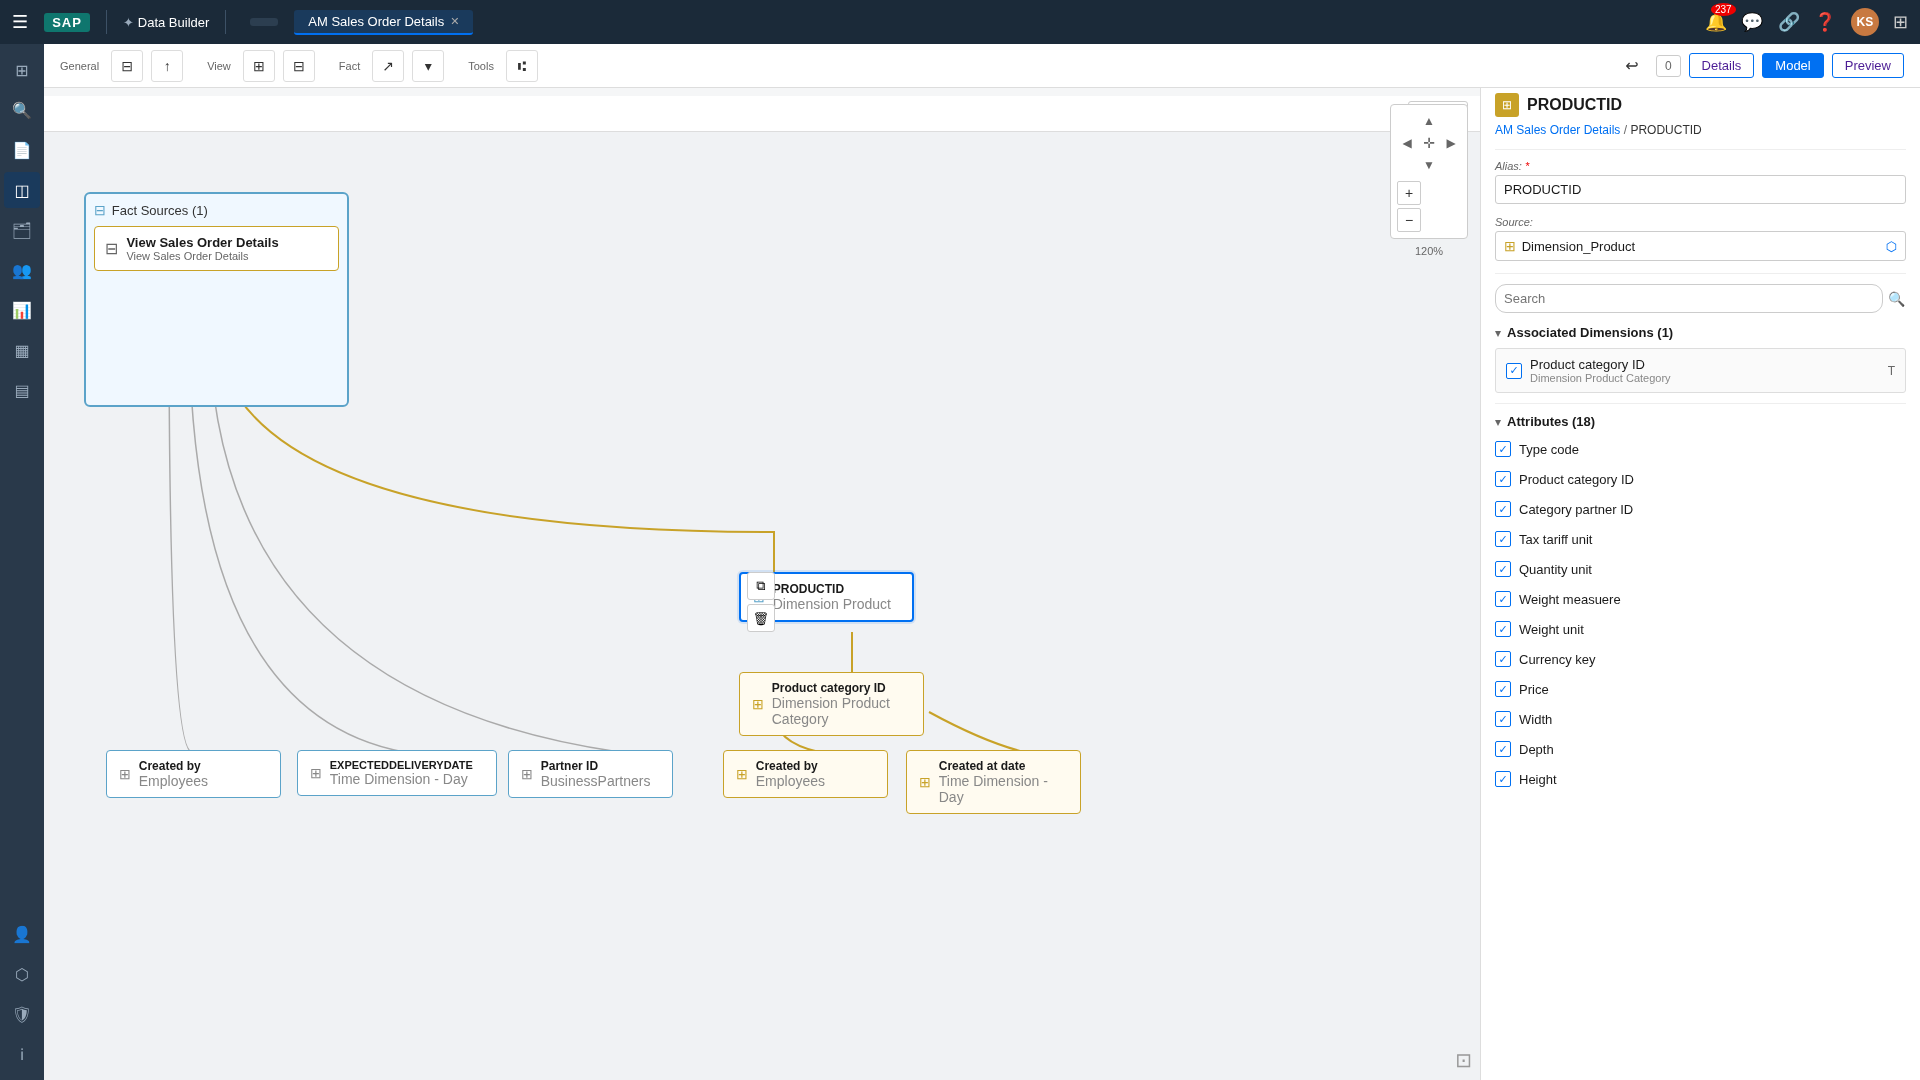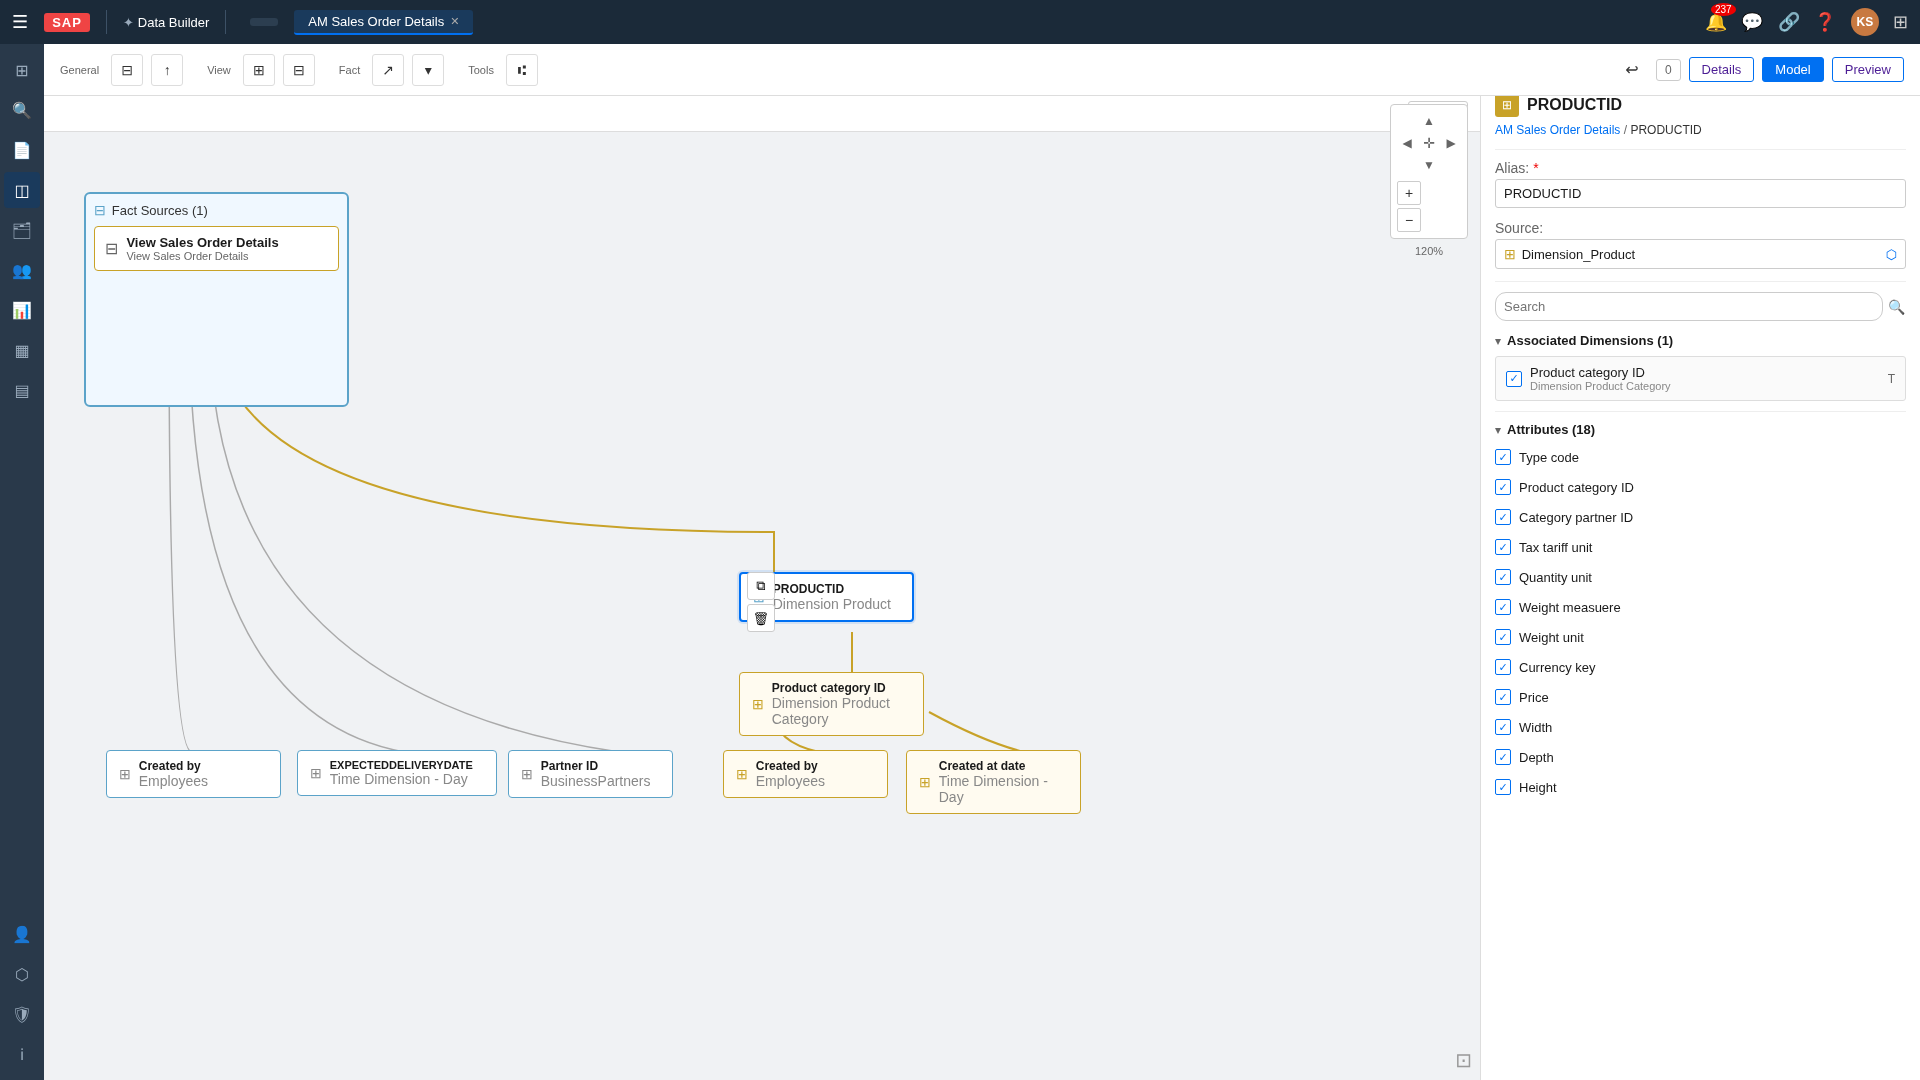--- a/index.html
+++ b/index.html
@@ -5,21 +5,21 @@
     * { box-sizing: border-box; margin: 0; padding: 0; }
     body { font-family: '72', Arial, sans-serif; font-size: 13px; background: #f5f6f7; overflow: hidden; width: 1920px; height: 1080px; }
 
     
     .topbar {
       display: flex; align-items: center; height: 44px;
       background: #1b2a39; color: #fff; padding: 0 12px; gap: 10px;
     }
     .topbar-hamburger { font-size: 18px; cursor: pointer; margin-right: 6px; }
     .sap-logo {
-      background: #ef4444; color: #fff; font-weight: bold; font-size: 13px;
+      background: #0f766e; color: #fff; font-weight: bold; font-size: 13px;
       padding: 2px 8px; border-radius: 3px; letter-spacing: 1px;
     }
     .topbar-divider { width: 1px; height: 24px; background: #3d5166; margin: 0 6px; }
     .topbar-builder { display: flex; align-items: center; gap: 4px; font-size: 13px; }
     .topbar-tab {
       background: #2c3e50; color: #cdd; padding: 4px 14px; border-radius: 3px;
       font-size: 12px; margin-left: 8px; cursor: pointer;
     }
     .topbar-active-tab {
       background: #1a3a5c; color: #fff; padding: 4px 14px; border-radius: 3px;
@@ -51,21 +51,21 @@
     }
     .sidebar-icon {
       width: 36px; height: 36px; display: flex; align-items: center; justify-content: center;
       color: #9ab; border-radius: 4px; cursor: pointer; font-size: 16px;
     }
     .sidebar-icon.active { color: #fff; background: #1a3a5c; }
     .sidebar-bottom { margin-top: auto; }
 
     
     .toolbar {
-      position: absolute; top: 44px; left: 44px; right: 0; height: 52px;
+      position: absolute; top: 44px; left: 44px; right: 0; height: 44px;
       background: #fff; border-bottom: 1px solid #ddd;
       display: flex; align-items: center; padding: 13px 16px; gap: 24px; z-index: 9;
     }
     .toolbar-group { display: flex; align-items: center; gap: 8px; }
     .toolbar-label { font-size: 11px; color: #666; margin-right: 4px; }
     .toolbar-btn {
       display: flex; align-items: center; justify-content: center;
       width: 32px; height: 32px; border: 1px solid #ddd; border-radius: 3px;
       background: #fff; cursor: pointer; color: #333; font-size: 14px;
     }
@@ -159,21 +159,21 @@
     .panel-body { flex: 1; overflow-y: auto; padding: 12px 14px; }
 
     .entity-header { display: flex; align-items: center; gap: 8px; margin-bottom: 6px; }
     .entity-icon { width: 24px; height: 24px; background: #c8a228; border-radius: 3px; display: flex; align-items: center; justify-content: center; color: #fff; font-size: 12px; }
     .entity-name { font-size: 16px; font-weight: bold; color: #1a1a1a; }
 
     .breadcrumb { font-size: 12px; color: #0070f2; margin-bottom: 12px; }
     .breadcrumb span { color: #666; }
 
     .field-row { margin-bottom: 12px; }
-    .field-label { font-size: 14px; color: #666; margin-bottom: 3px; }
+    .field-label { font-size: 11px; color: #666; margin-bottom: 3px; font-style: italic; }
     .field-label .required { color: #e00; }
     .field-input {
       width: 100%; padding: 6px 8px; border: 1px solid #ccc; border-radius: 3px;
       font-size: 13px; color: #1a1a1a;
     }
     .source-field {
       display: flex; align-items: center; gap: 6px;
       border: 1px solid #ccc; border-radius: 3px; padding: 6px 8px;
     }
     .source-icon { color: #c8a228; font-size: 14px; }

